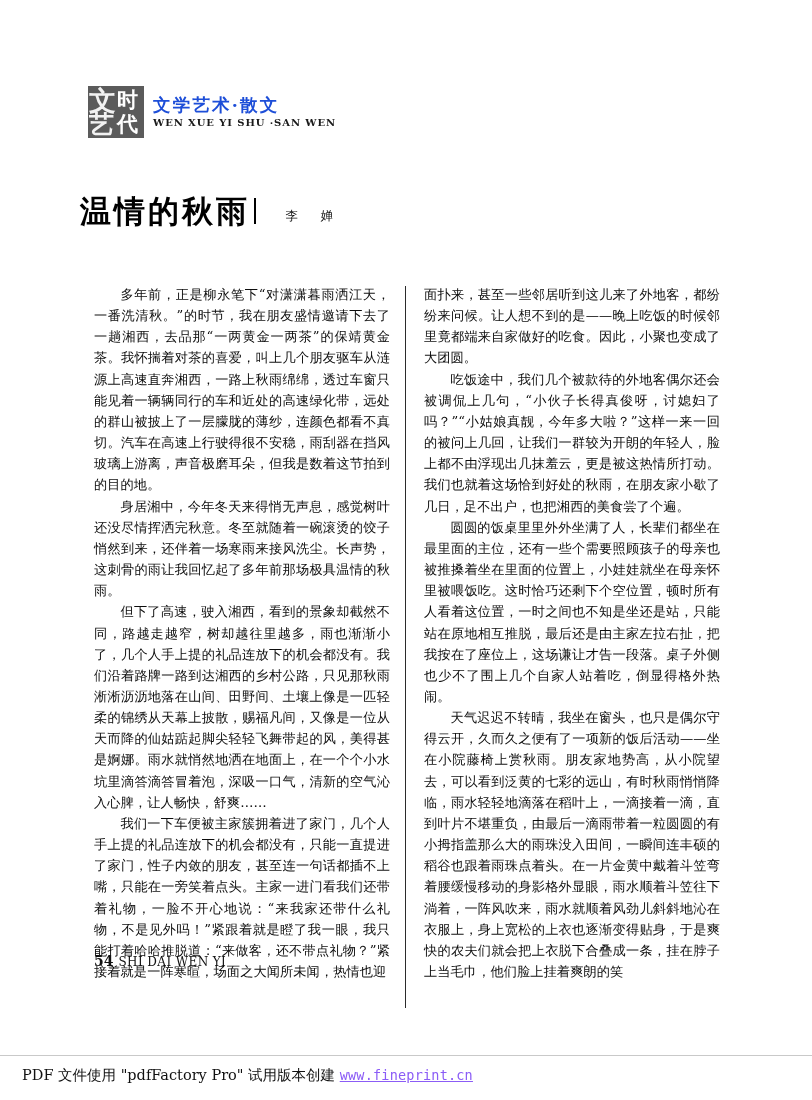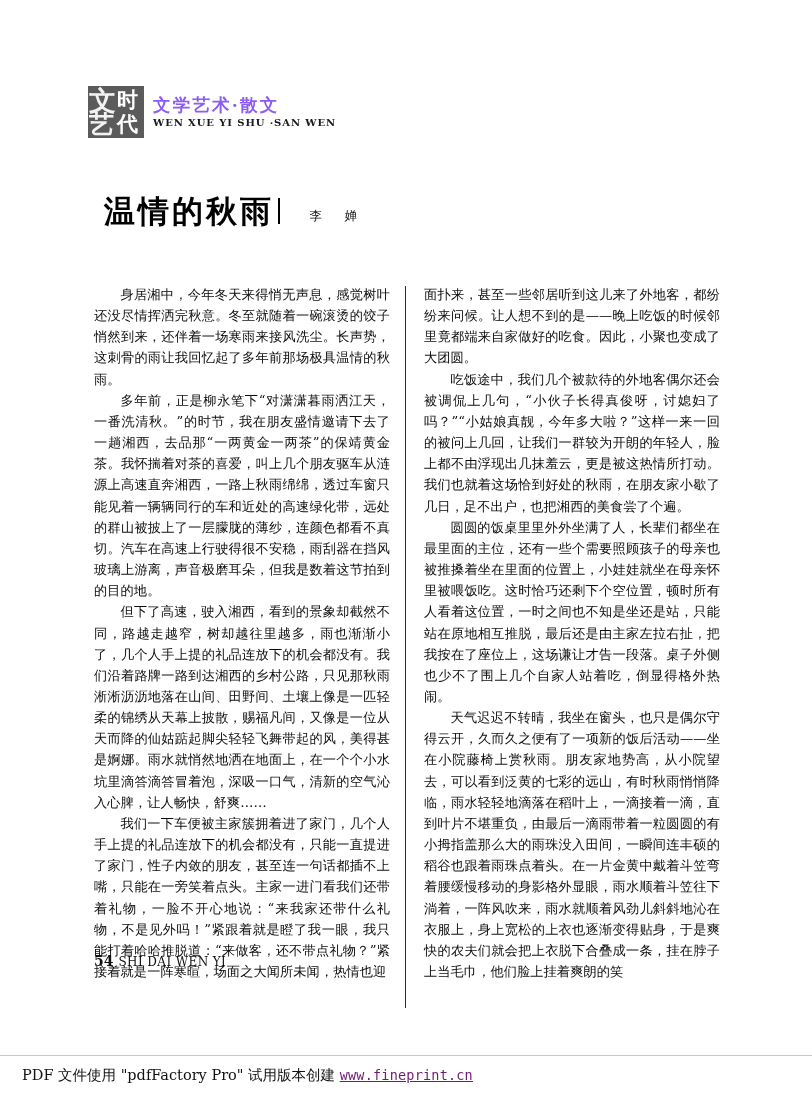--- a/index.html
+++ b/index.html
@@ -51,38 +51,38 @@
   .logo-dai  { left: 29px; top: 27px; font-size: 21px; color:#ffffff;}
 
   .masthead-text {
     margin-left: 9px;
     padding-top: 10px;
   }
   .masthead-cn {
     font-size: 17.5px;
     font-weight: bold;
     letter-spacing: 2.2px;
-    color: #8b5cf6;
+    color: #1d4ed8;
     line-height: 1.05;
     white-space: nowrap;
   }
   .masthead-py {
     font-size: 10px;
     font-weight: bold;
     letter-spacing: 0.9px;
     color: #1a1a1a;
     margin-top: 3px;
     white-space: nowrap;
     font-family: "DejaVu Serif", "Liberation Serif", serif;
   }
 
   
   .titleblock {
     position: absolute;
-    left: 104px;
+    left: 80px;
     top: 196px;
     display: flex;
     align-items: baseline;
   }
   .article-title {
     font-size: 31px;
     font-weight: bold;
     letter-spacing: 3px;
     color: #000;
     line-height: 1;
@@ -216,22 +216,22 @@
   </div>
 
   <div class="titleblock">
     <span class="article-title">温情的秋雨</span>
     <span class="title-rule"></span>
     <span class="byline">李　婵</span>
   </div>
 
   <div class="columns">
     <div class="col">
+      <p class="indent">多年前，正是柳永笔下“对潇潇暮雨洒江天，一番洗清秋。”的时节，我在朋友盛情邀请下去了一趟湘西，去品那“一两黄金一两茶”的保靖黄金茶。我怀揣着对茶的喜爱，叫上几个朋友驱车从涟源上高速直奔湘西，一路上秋雨绵绵，透过车窗只能见着一辆辆同行的车和近处的高速绿化带，远处的群山被披上了一层朦胧的薄纱，连颜色都看不真切。汽车在高速上行驶得很不安稳，雨刮器在挡风玻璃上游离，声音极磨耳朵，但我是数着这节拍到的目的地。</p>
       <p class="indent">身居湘中，今年冬天来得悄无声息，感觉树叶还没尽情挥洒完秋意。冬至就随着一碗滚烫的饺子悄然到来，还伴着一场寒雨来接风洗尘。长声势，这刺骨的雨让我回忆起了多年前那场极具温情的秋雨。</p>
-      <p class="indent">多年前，正是柳永笔下“对潇潇暮雨洒江天，一番洗清秋。”的时节，我在朋友盛情邀请下去了一趟湘西，去品那“一两黄金一两茶”的保靖黄金茶。我怀揣着对茶的喜爱，叫上几个朋友驱车从涟源上高速直奔湘西，一路上秋雨绵绵，透过车窗只能见着一辆辆同行的车和近处的高速绿化带，远处的群山被披上了一层朦胧的薄纱，连颜色都看不真切。汽车在高速上行驶得很不安稳，雨刮器在挡风玻璃上游离，声音极磨耳朵，但我是数着这节拍到的目的地。</p>
       <p class="indent">但下了高速，驶入湘西，看到的景象却截然不同，路越走越窄，树却越往里越多，雨也渐渐小了，几个人手上提的礼品连放下的机会都没有。我们沿着路牌一路到达湘西的乡村公路，只见那秋雨淅淅沥沥地落在山间、田野间、土壤上像是一匹轻柔的锦绣从天幕上披散，赐福凡间，又像是一位从天而降的仙姑踮起脚尖轻轻飞舞带起的风，美得甚是婀娜。雨水就悄然地洒在地面上，在一个个小水坑里滴答滴答冒着泡，深吸一口气，清新的空气沁入心脾，让人畅快，舒爽……</p>
       <p class="indent">我们一下车便被主家簇拥着进了家门，几个人手上提的礼品连放下的机会都没有，只能一直提进了家门，性子内敛的朋友，甚至连一句话都插不上嘴，只能在一旁笑着点头。主家一进门看我们还带着礼物，一脸不开心地说：“来我家还带什么礼物，不是见外吗！”紧跟着就是瞪了我一眼，我只能打着哈哈推脱道：“来做客，还不带点礼物？”紧接着就是一阵寒暄，场面之大闻所未闻，热情也迎</p>
     </div>
     <div class="col-gap">
       <div class="col-divider"></div>
     </div>
     <div class="col">
       <p>面扑来，甚至一些邻居听到这儿来了外地客，都纷纷来问候。让人想不到的是——晚上吃饭的时候邻里竟都端来自家做好的吃食。因此，小聚也变成了大团圆。</p>
       <p class="indent">吃饭途中，我们几个被款待的外地客偶尔还会被调侃上几句，“小伙子长得真俊呀，讨媳妇了吗？”“小姑娘真靓，今年多大啦？”这样一来一回的被问上几回，让我们一群较为开朗的年轻人，脸上都不由浮现出几抹羞云，更是被这热情所打动。我们也就着这场恰到好处的秋雨，在朋友家小歇了几日，足不出户，也把湘西的美食尝了个遍。</p>
       <p class="indent">圆圆的饭桌里里外外坐满了人，长辈们都坐在最里面的主位，还有一些个需要照顾孩子的母亲也被推搡着坐在里面的位置上，小娃娃就坐在母亲怀里被喂饭吃。这时恰巧还剩下个空位置，顿时所有人看着这位置，一时之间也不知是坐还是站，只能站在原地相互推脱，最后还是由主家左拉右扯，把我按在了座位上，这场谦让才告一段落。桌子外侧也少不了围上几个自家人站着吃，倒显得格外热闹。</p>
@@ -240,16 +240,16 @@
   </div>
 
   <div class="folio">
     <span class="folio-num">54</span>
     <span class="folio-name">SHI DAI WEN YI</span>
   </div>
 
   <div class="watermark-rule"></div>
   <div class="watermark">
     <span>PDF 文件使用 "pdfFactory Pro" 试用版本创建</span>
-    <span class="wm-link" style="color: #701a75;">www.fineprint.cn</span>
+    <span class="wm-link" style="color: #8b5cf6;">www.fineprint.cn</span>
   </div>
 
 </div>
 
 </body></html>

